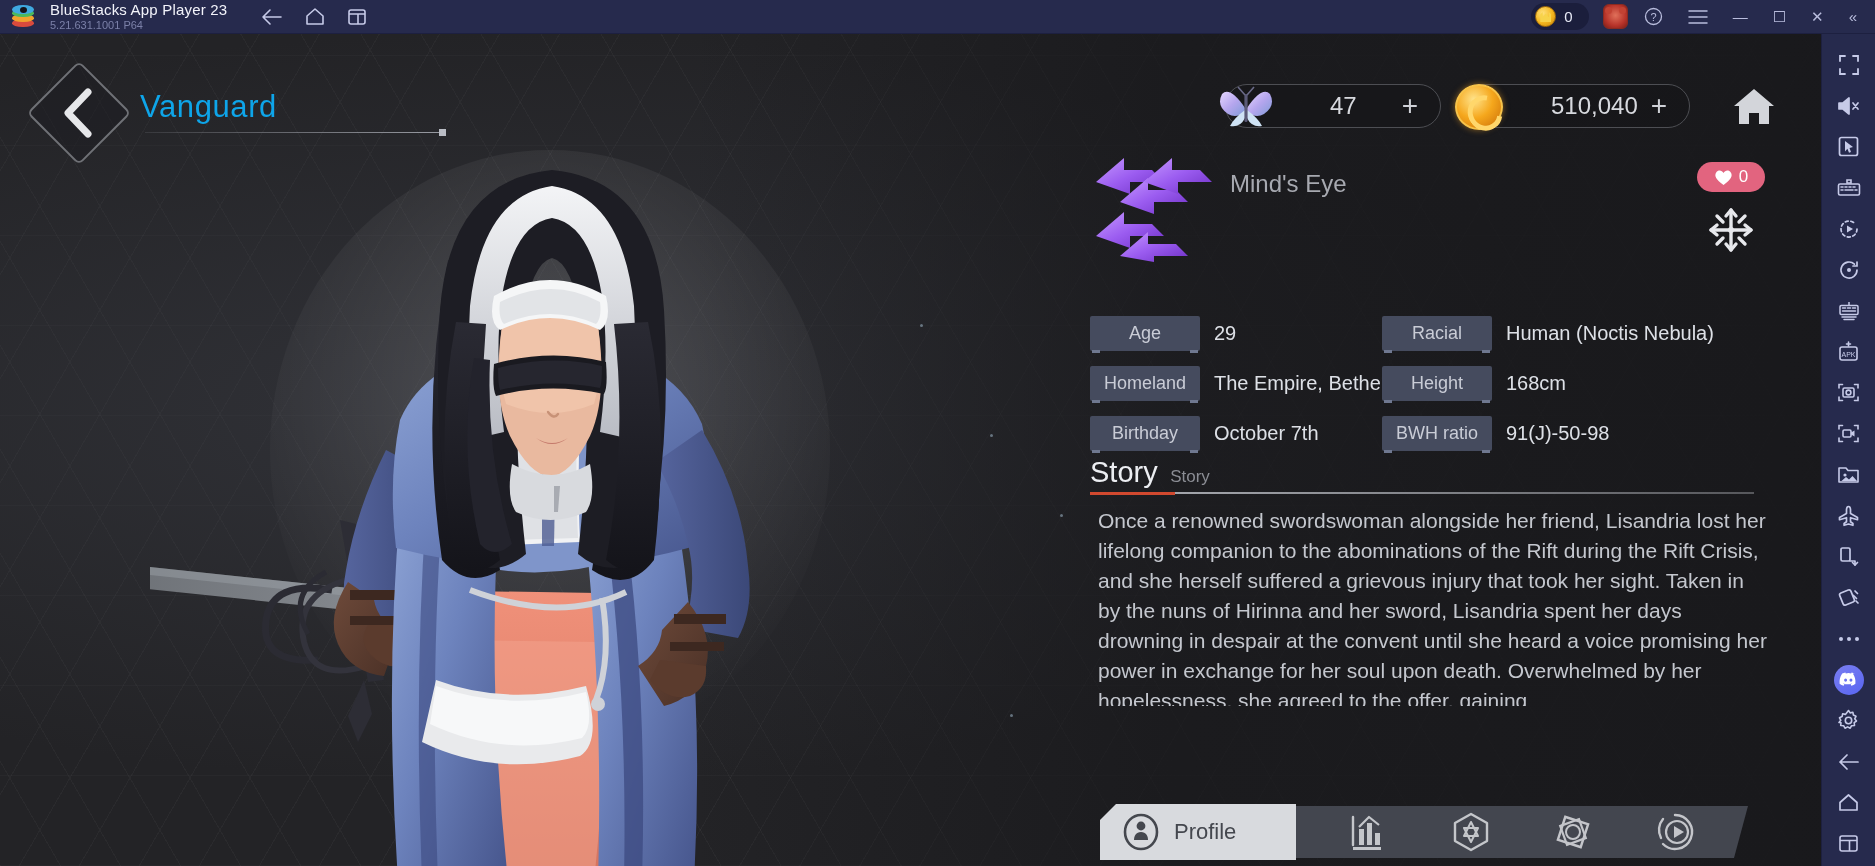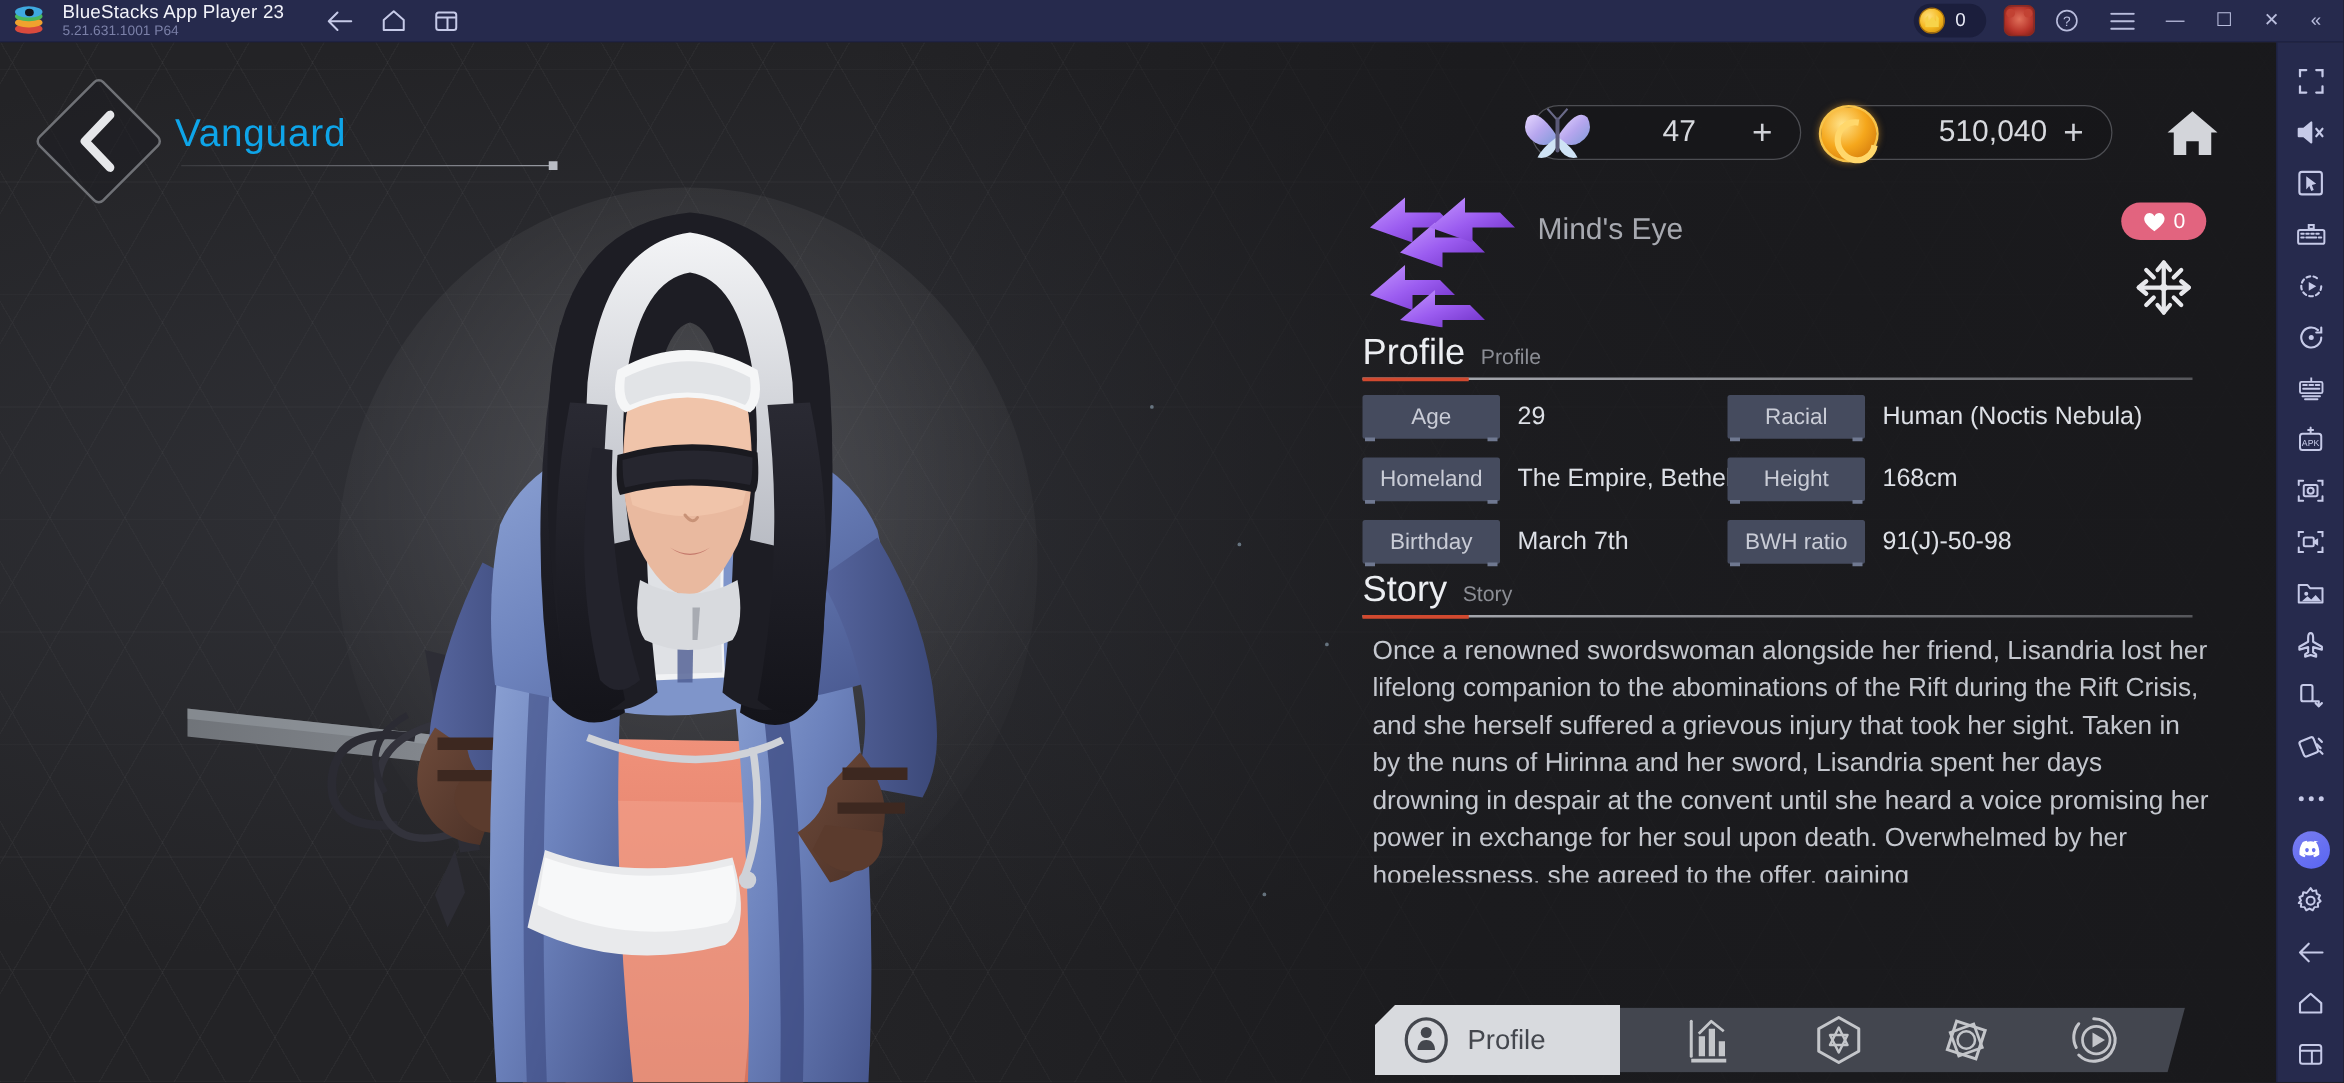--- a/index.html
+++ b/index.html
@@ -458,25 +458,20 @@
 
       <svg class="move-icon" viewBox="0 0 52 52">
         <g fill="none" stroke="#e7e8ec" stroke-width="3.4" stroke-linecap="round" stroke-linejoin="round">
           <path d="M26 6 V46 M6 26 H46"></path>
           <path d="M26 6 L21 12 M26 6 L31 12 M26 46 L21 40 M26 46 L31 40 M6 26 L12 21 M6 26 L12 31 M46 26 L40 21 M46 26 L40 31"></path>
           <path d="M12 12 L18 18 M40 12 L34 18 M12 40 L18 34 M40 40 L34 34"></path>
         </g>
         <circle cx="26" cy="26" r="3" fill="#e7e8ec"></circle>
       </svg>
 
-      <div class="sec-head" id="profile-head">
-        <span class="big">Profile</span>
-        <span class="small">Profile</span>
-        <div class="rule"></div>
-      </div>
 
       <div class="fields">
         <div class="frow">
           <div class="fcell left">
             <span class="ftag">Age</span>
             <span class="fval">29</span>
           </div>
           <div class="fcell">
             <span class="ftag">Racial</span>
             <span class="fval">Human (Noctis Nebula)</span>
@@ -488,21 +483,21 @@
             <span class="fval">The Empire, Bethelburg</span>
           </div>
           <div class="fcell">
             <span class="ftag">Height</span>
             <span class="fval">168cm</span>
           </div>
         </div>
         <div class="frow">
           <div class="fcell left">
             <span class="ftag">Birthday</span>
-            <span class="fval">March 7th</span>
+            <span class="fval">October 7th</span>
           </div>
           <div class="fcell">
             <span class="ftag">BWH ratio</span>
             <span class="fval">91(J)-50-98</span>
           </div>
         </div>
       </div>
 
       <div class="sec-head" id="story-head">
         <span class="big">Story</span>

